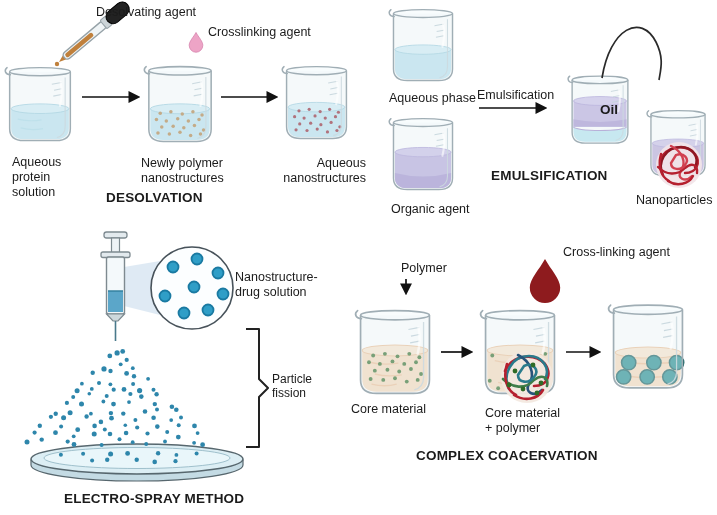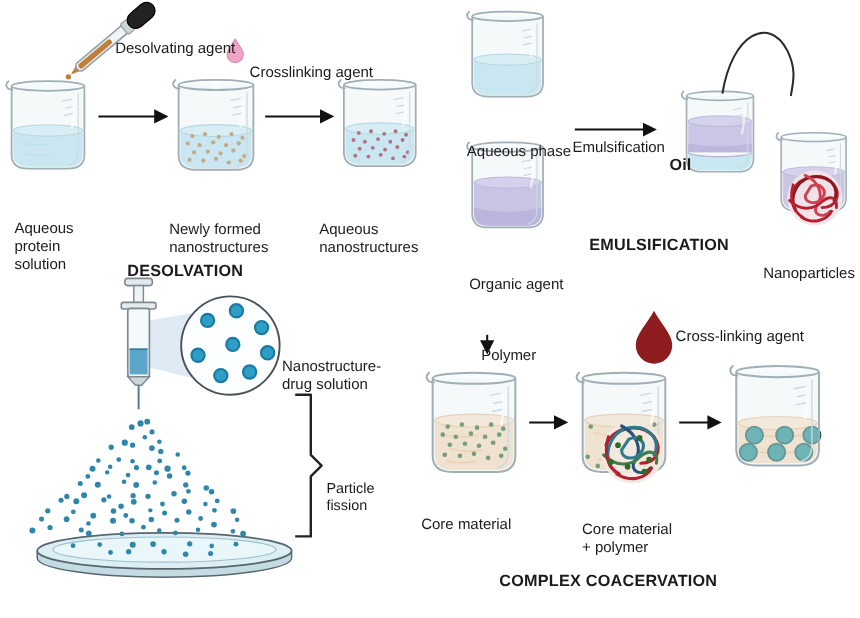--- a/index.html
+++ b/index.html
@@ -1,23 +1,23 @@
 <!DOCTYPE html>
 <html><head>
 <meta charset="utf-8">
 <style>
   html,body{margin:0;padding:0;background:#fff;}
   body{font-family:"Liberation Sans",sans-serif;}
   #canvas{position:relative;width:717px;height:515px;background:#fff;overflow:hidden;}
   svg{overflow:visible;}
   .beaker{position:absolute;}
   #overlay{position:absolute;left:0;top:0;width:717px;height:515px;z-index:5;}
-  .lbl{position:absolute;font-size:12.5px;line-height:1.18;color:#1b1b1b;white-space:pre-line;z-index:9;margin-top:28px;}
+  .lbl{position:absolute;font-size:12.5px;line-height:1.18;color:#1b1b1b;white-space:pre-line;z-index:9;}
   .lbl.b{font-weight:bold;font-size:13.5px;letter-spacing:.2px;}
-  .lbl.c{text-align:left;}
+  .lbl.c{text-align:right;}
 </style>
 </head>
 <body>
 
 <div id="canvas">
 
   <svg width="0" height="0" style="position:absolute" aria-hidden="true">
     <defs>
       <symbol id="glass-beaker" viewBox="0 0 100 110" overflow="visible">
         <path d="M9,10 L9,87 Q9,103 28,103 L72,103 Q91,103 91,87 L91,10" fill="rgba(231,239,243,0.40)" stroke="#a0aeb5" stroke-width="2" stroke-linejoin="round"></path>
@@ -373,37 +373,38 @@
       </g>
 
     <path d="M246,329 L259,329 L259,379 L268,388 L259,397 L259,447 L246,447" fill="none" stroke="#222" stroke-width="2" stroke-linejoin="round"></path>
   </svg>
 
   <div class="lbl" style="left:96px;top:5px">Desolvating agent</div>
   <div class="lbl" style="left:208px;top:25px">Crosslinking agent</div>
   <div class="lbl" style="left:12px;top:155px">Aqueous
 protein
 solution</div>
-  <div class="lbl" style="left:141px;top:156px">Newly formed
+  <div class="lbl" style="left:141px;top:156px">Newly polymer
 nanostructures</div>
   <div class="lbl c" style="left:266px;top:156px;width:100px">Aqueous
 nanostructures</div>
   <div class="lbl b" style="left:106px;top:190px">DESOLVATION</div>
 
   <div class="lbl" style="left:389px;top:91px">Aqueous phase</div>
   <div class="lbl" style="left:477px;top:88px">Emulsification</div>
   <div class="lbl" style="left:391px;top:202px">Organic agent</div>
   <div class="lbl b" style="left:491px;top:168px">EMULSIFICATION</div>
   <div class="lbl c" style="left:558px;top:102px;width:60px;font-weight:bold;font-size:13.5px">Oil</div>
   <div class="lbl" style="left:636px;top:193px">Nanoparticles</div>
 
   <div class="lbl" style="left:235px;top:270px">Nanostructure-
 drug solution</div>
   <div class="lbl" style="left:272px;top:372px;font-size:12px">Particle
 fission</div>
+  <div class="lbl b" style="left:64px;top:491px">ELECTRO-SPRAY METHOD</div>
 
   <div class="lbl" style="left:401px;top:261px">Polymer</div>
   <div class="lbl" style="left:563px;top:245px">Cross-linking agent</div>
   <div class="lbl" style="left:351px;top:402px">Core material</div>
   <div class="lbl" style="left:485px;top:406px">Core material
 + polymer</div>
   <div class="lbl b" style="left:416px;top:448px">COMPLEX COACERVATION</div>
 
 </div>
 

